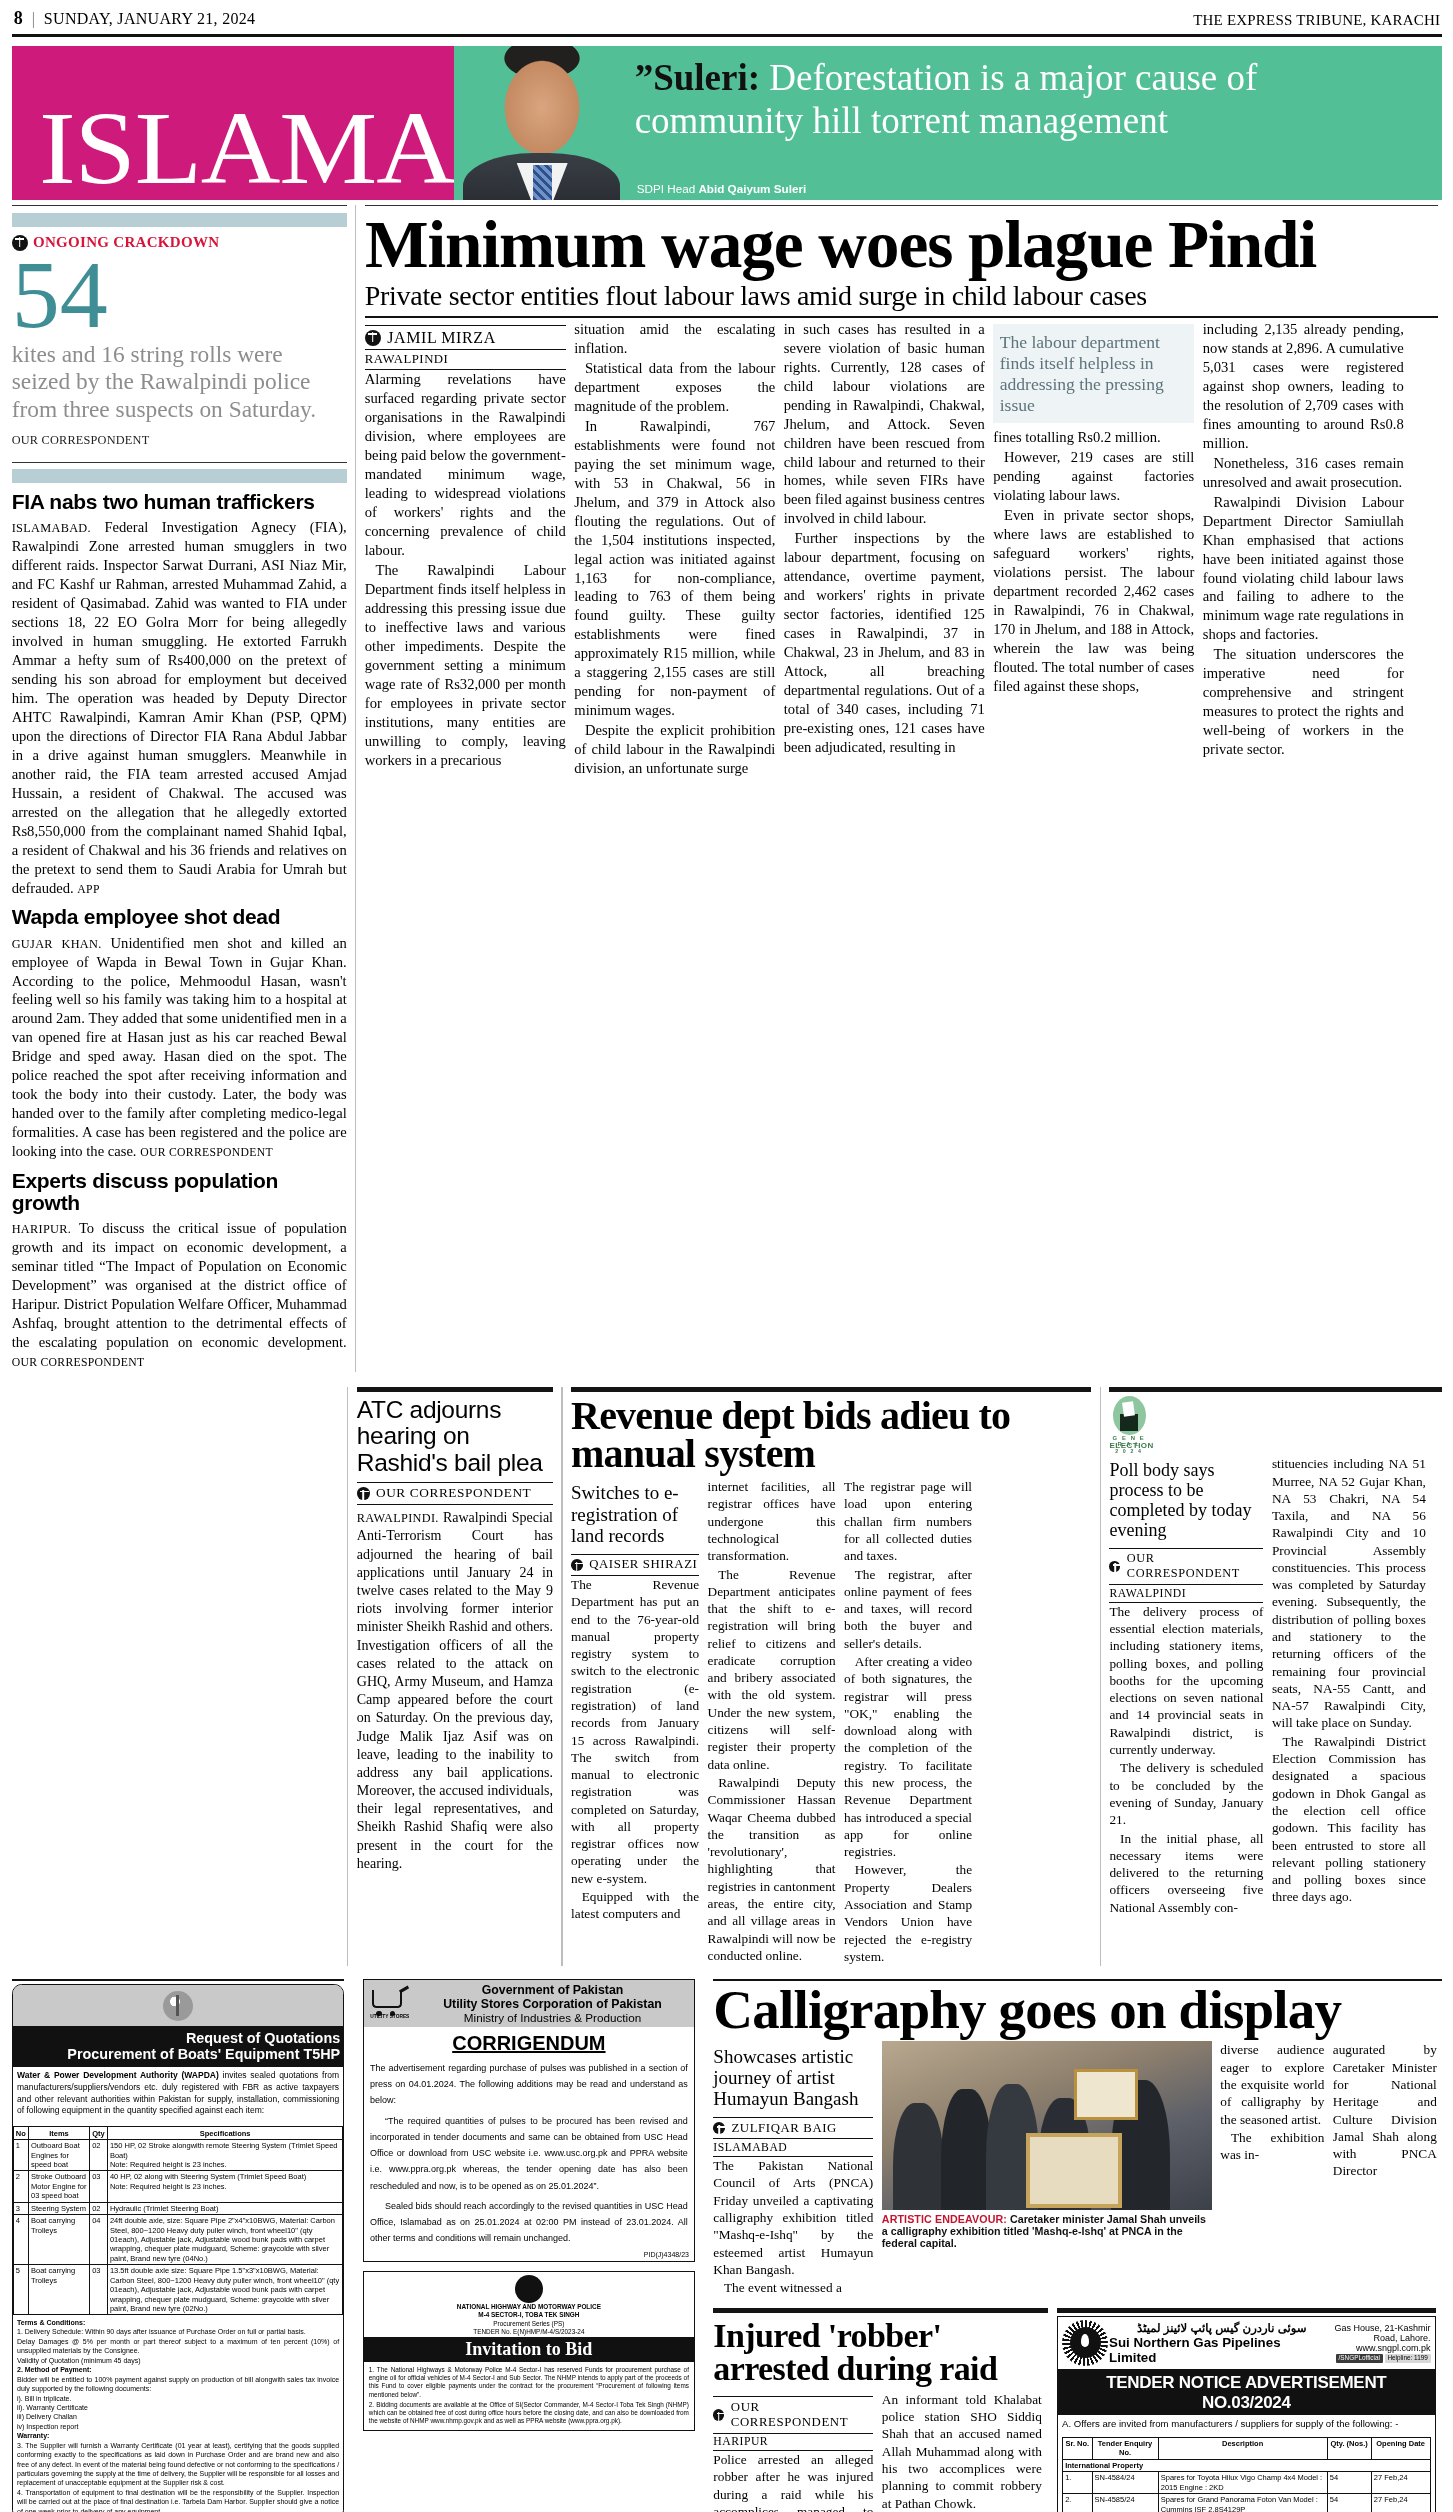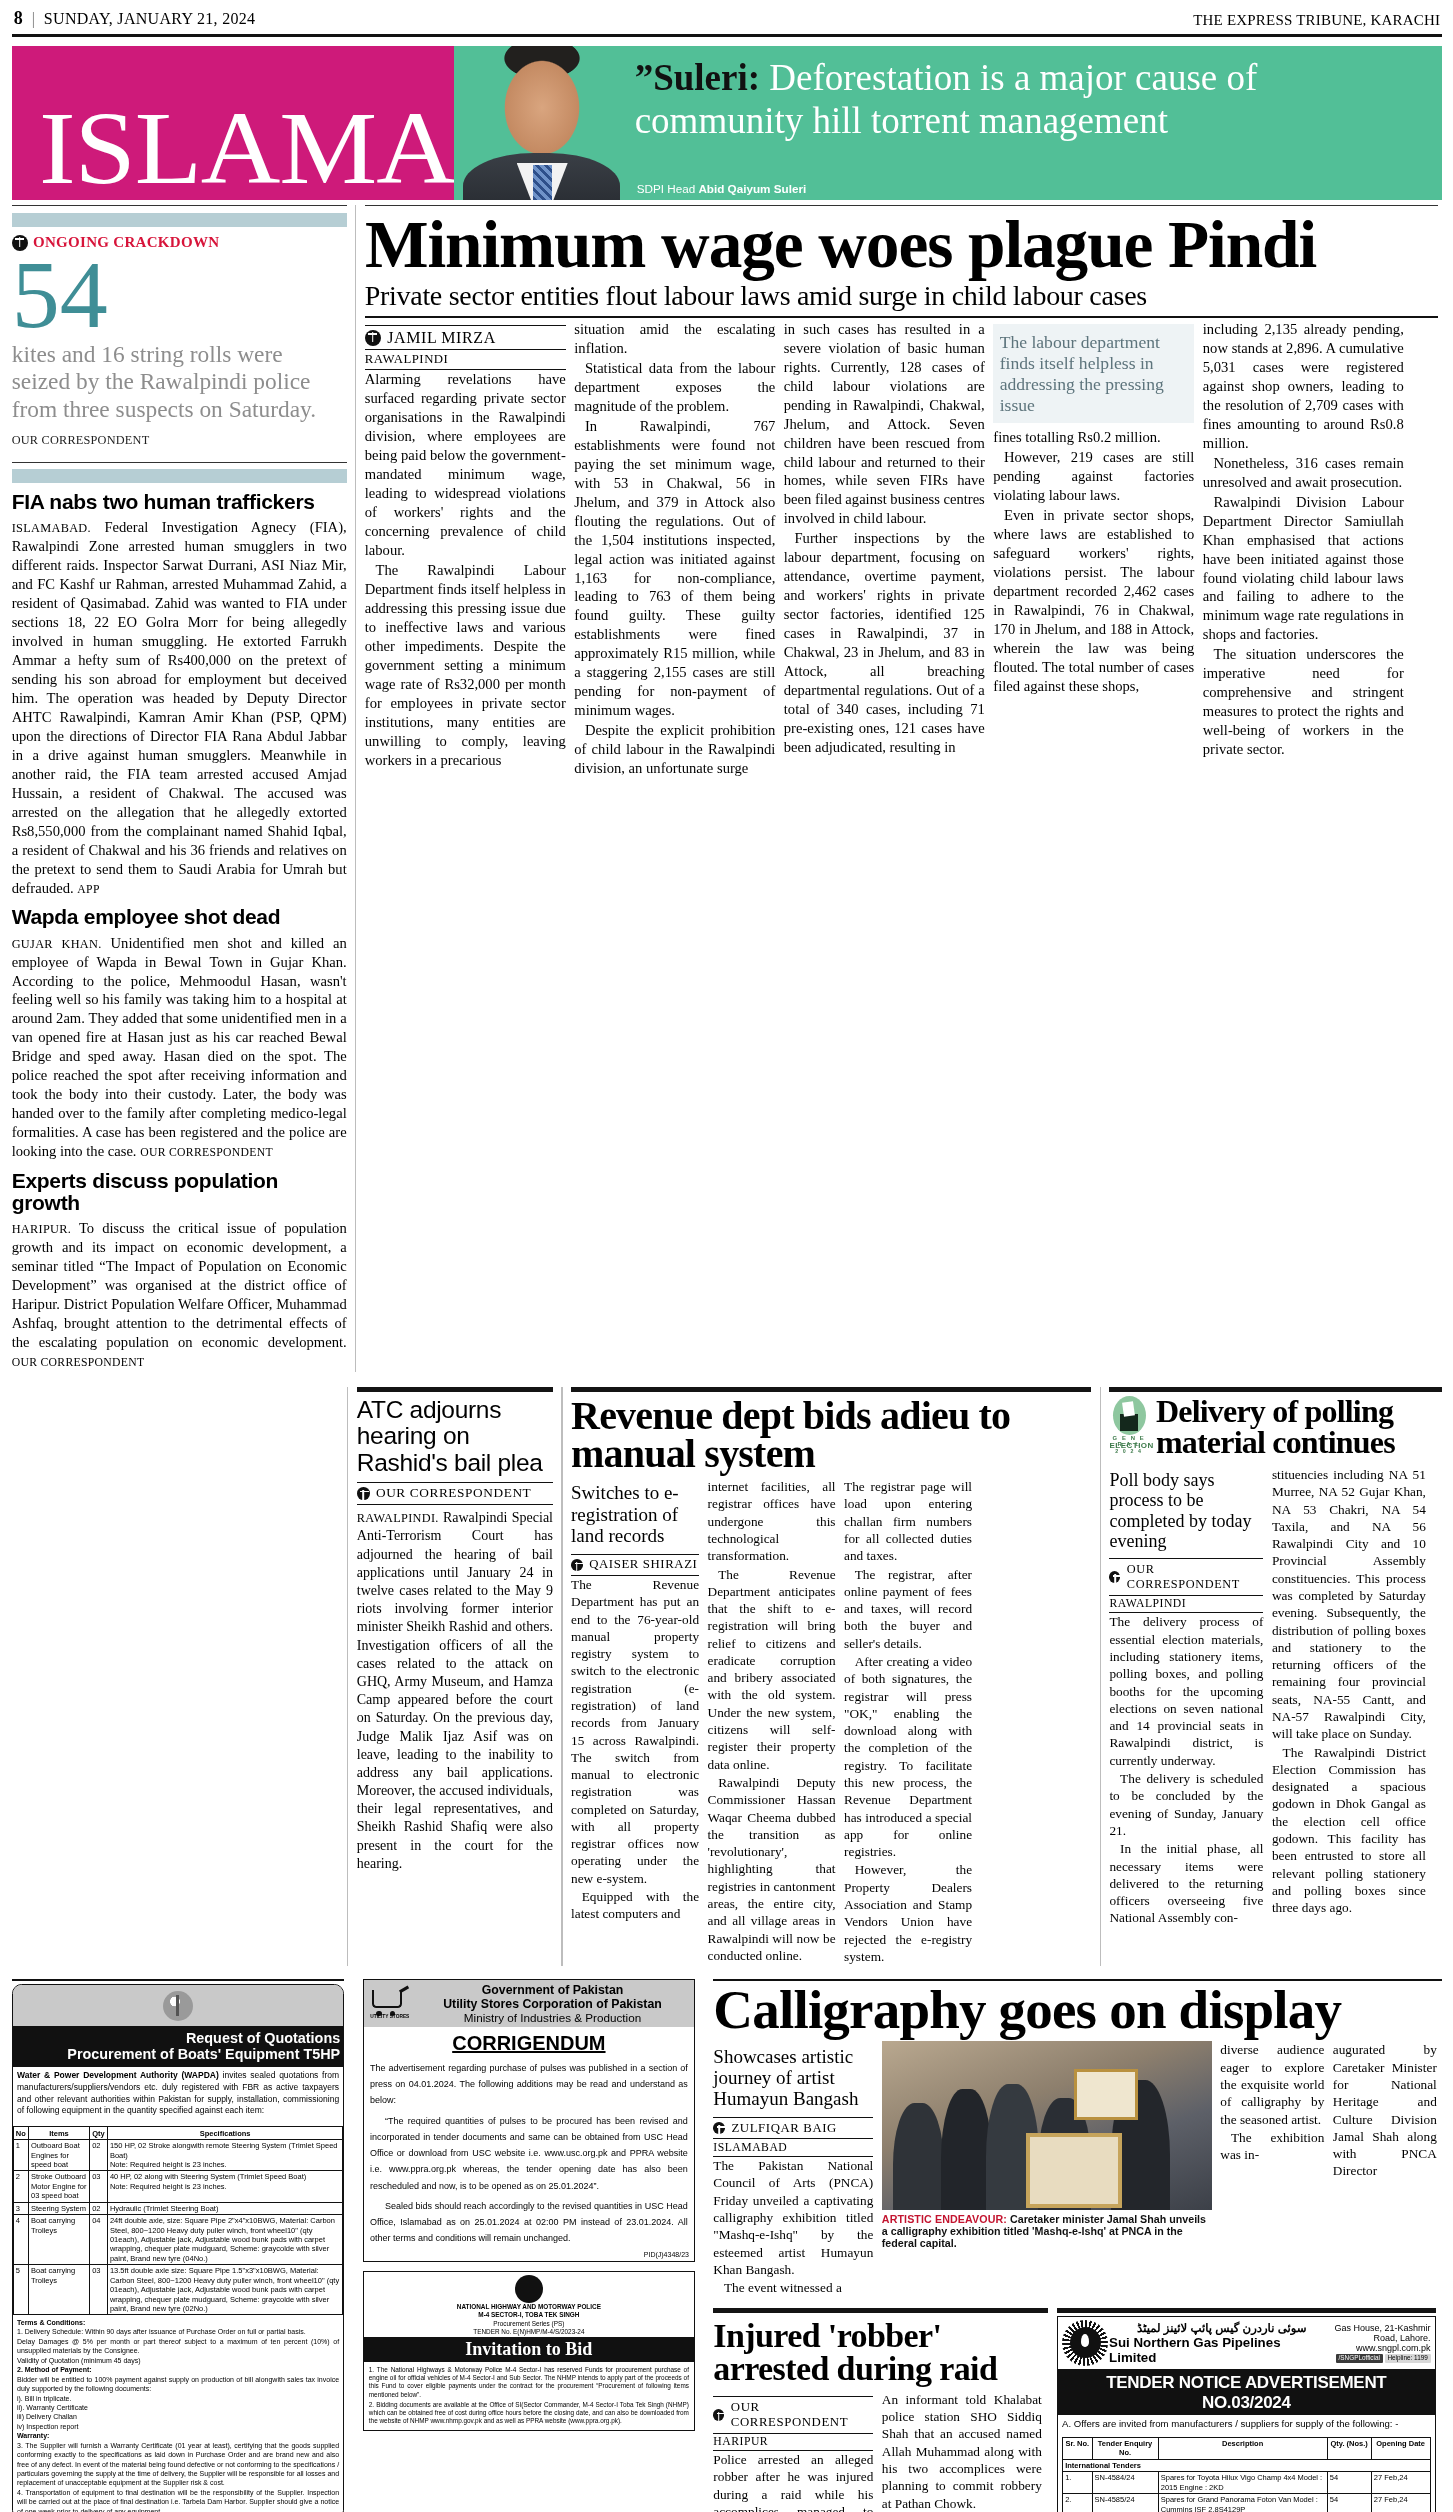--- a/index.html
+++ b/index.html
@@ -366,21 +366,20 @@
       <div class="rule-blk"></div>
       <div style="display:flex;gap:7.5px;align-items:flex-start;margin-top:4.3px;">
         <span class="elect-logo">
           <span class="oval"></span>
             <span class="box"></span>
             <span class="slip"></span>
           <span class="t1">G E N E R A L</span>
           <span class="t2">ELECTION</span>
           <span class="t3">2 0 2 4</span>
         </span>
-        <h2 class="hl-med" style="font-size:32px;margin-top:0;flex:1;">Delivery of polling material continues</h2>
       </div>
       <div style="display:flex;gap:8.5px;margin-top:4.3px;">
         <div style="width:154px;">
           <div class="lede" style="font-size:18px;">Poll body says process to be completed by today evening</div>
           <div class="byline">
             <span class="tlogo" style="width:11.7px;height:11.7px;"></span>
             <span class="nm" style="font-size:12.3px;">OUR CORRESPONDENT</span>
           </div>
           <div class="byline2" style="font-size:11.7px;">RAWALPINDI</div>
           <div class="colbody">
@@ -618,21 +617,21 @@
                     <tr>
                   <th style="width:8%">Sr. No.</th>
                   <th style="width:18%">Tender Enquiry No.</th>
                   <th style="width:46%">Description</th>
                   <th style="width:12%">Qty. (Nos.)</th>
                   <th style="width:16%">Opening Date</th>
                 </tr>
                   </thead>
                 <tbody id="sngpl-rows">
                     <tr>
-                      <td colspan="5" style="font-weight: 700;">International Tenders</td>
+                      <td colspan="5" style="font-weight: 700;">International Property</td>
                     </tr>
                     <tr>
                       <td style="white-space: pre-line;">1.</td>
                       <td style="white-space: pre-line;">SN-4584/24</td>
                       <td style="white-space: pre-line;">Spares for Toyota Hilux Vigo Champ 4x4 Model : 2015 Engine : 2KD</td>
                       <td style="white-space: pre-line;">54</td>
                       <td style="white-space: pre-line;">27 Feb,24</td>
                     </tr>
                     <tr>
                       <td style="white-space: pre-line;">2.</td>

